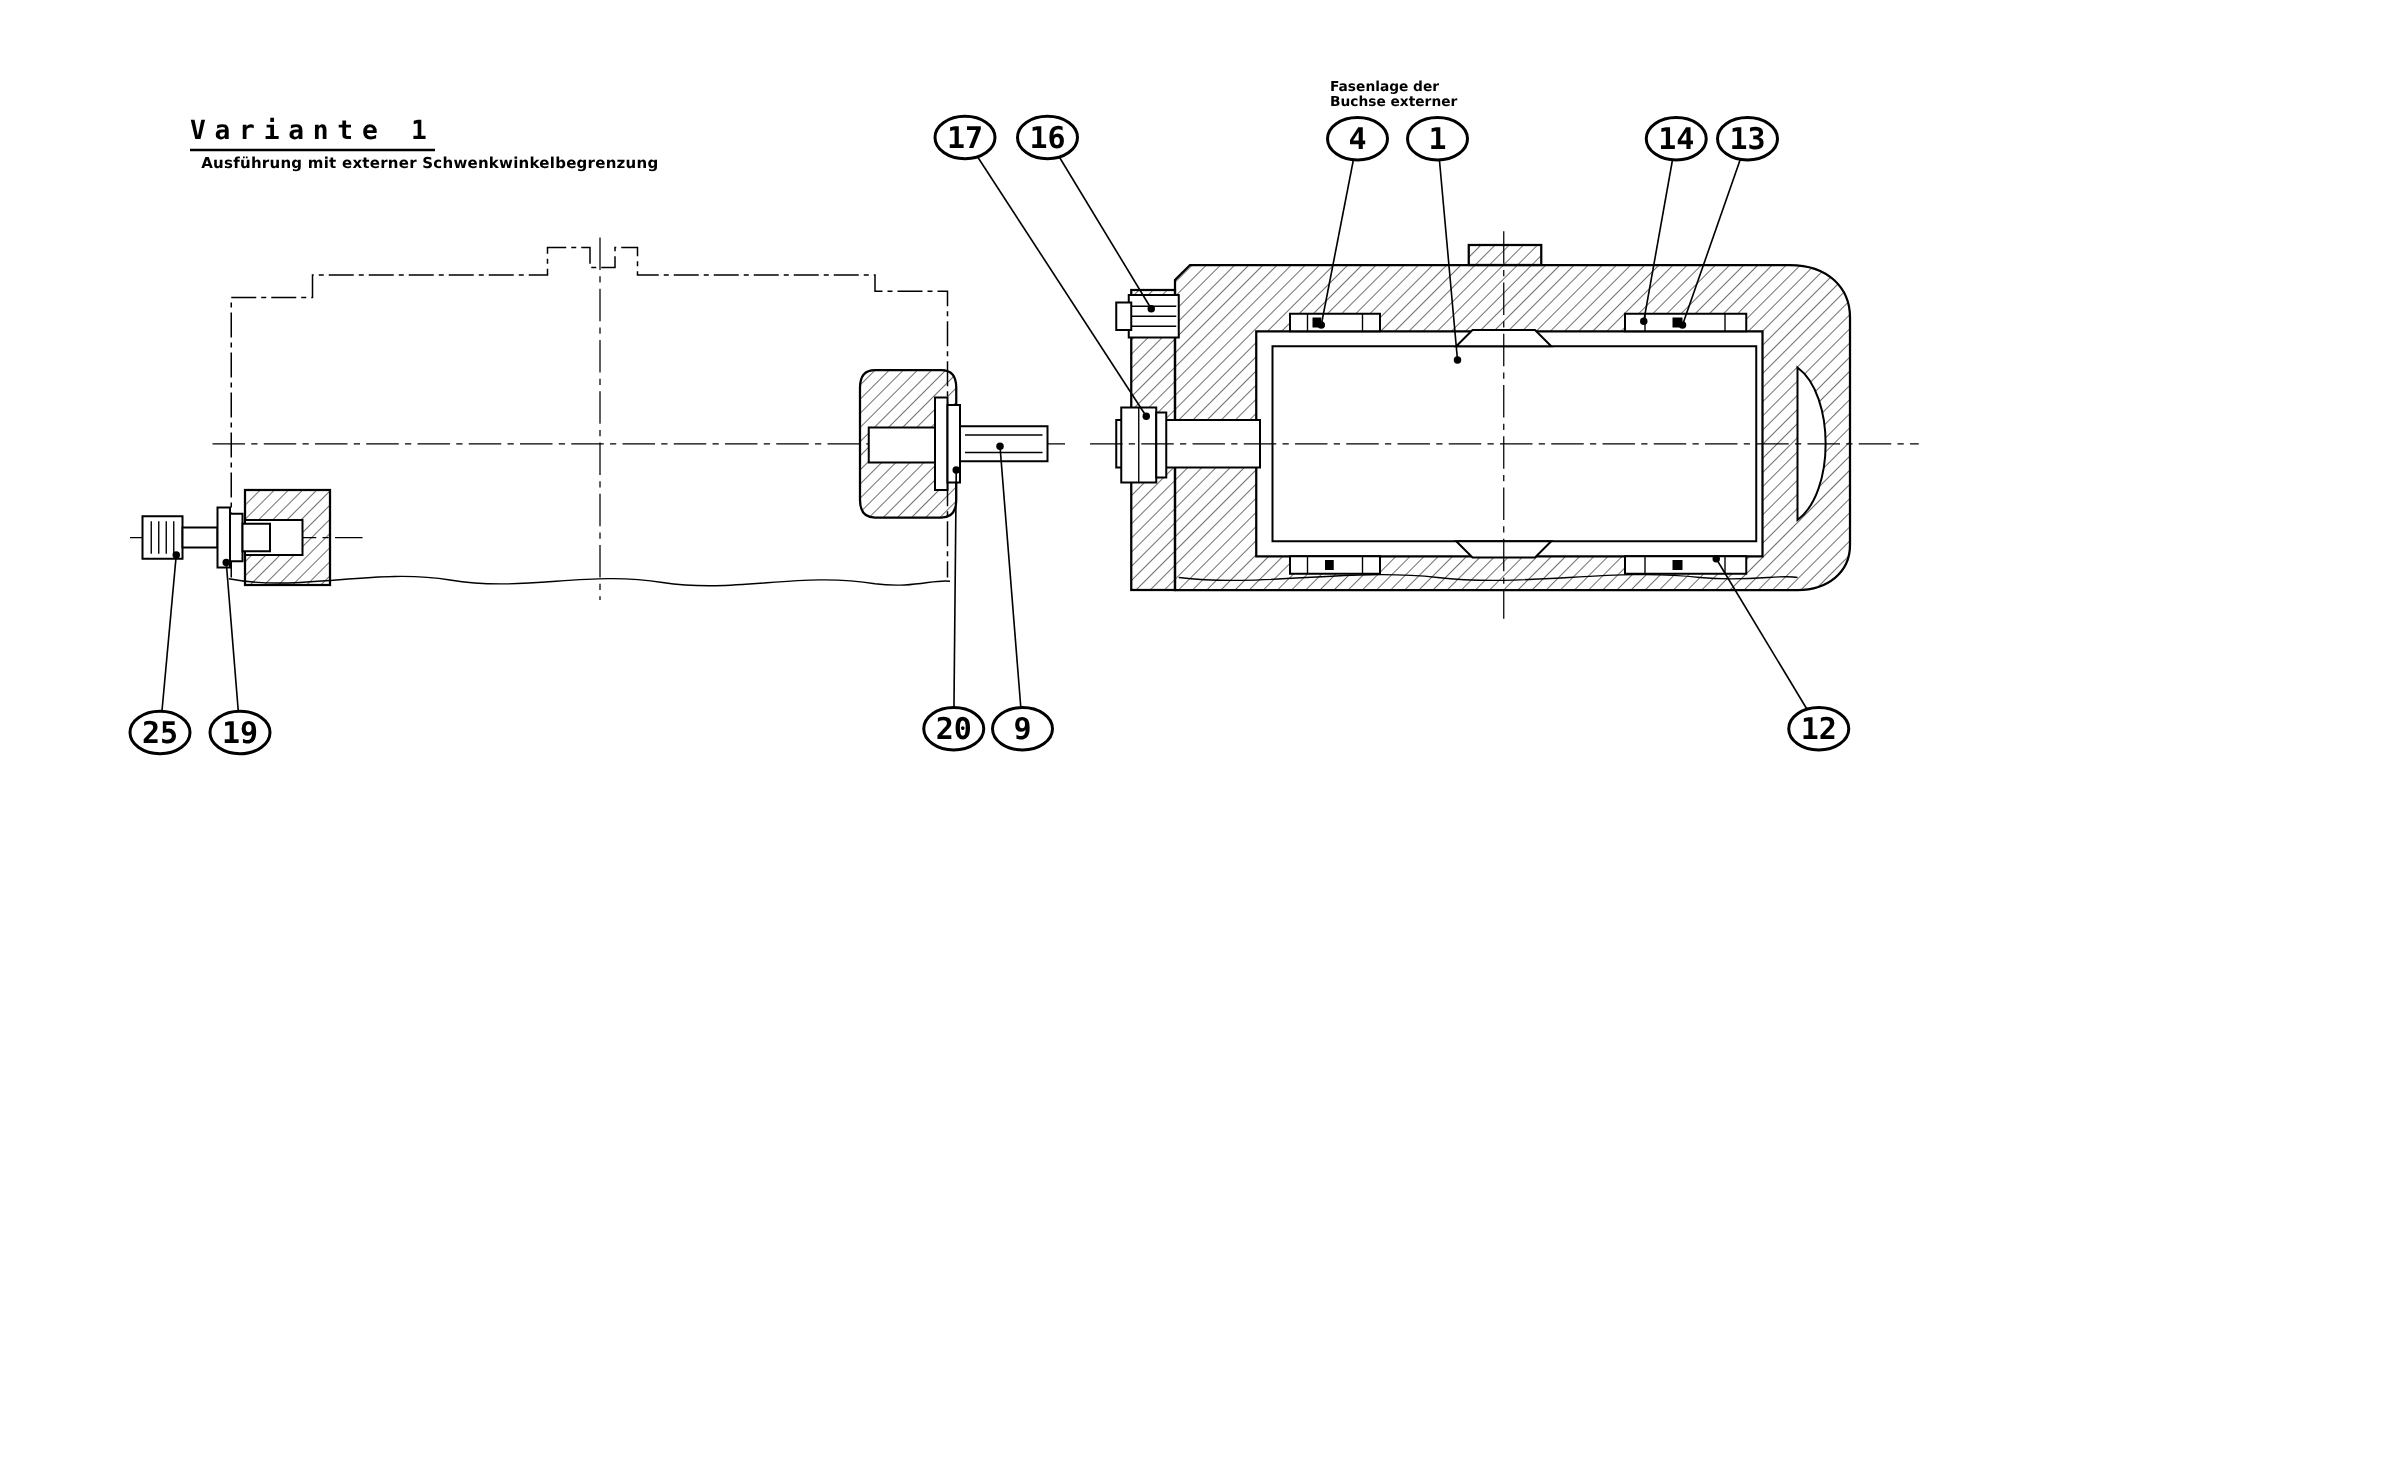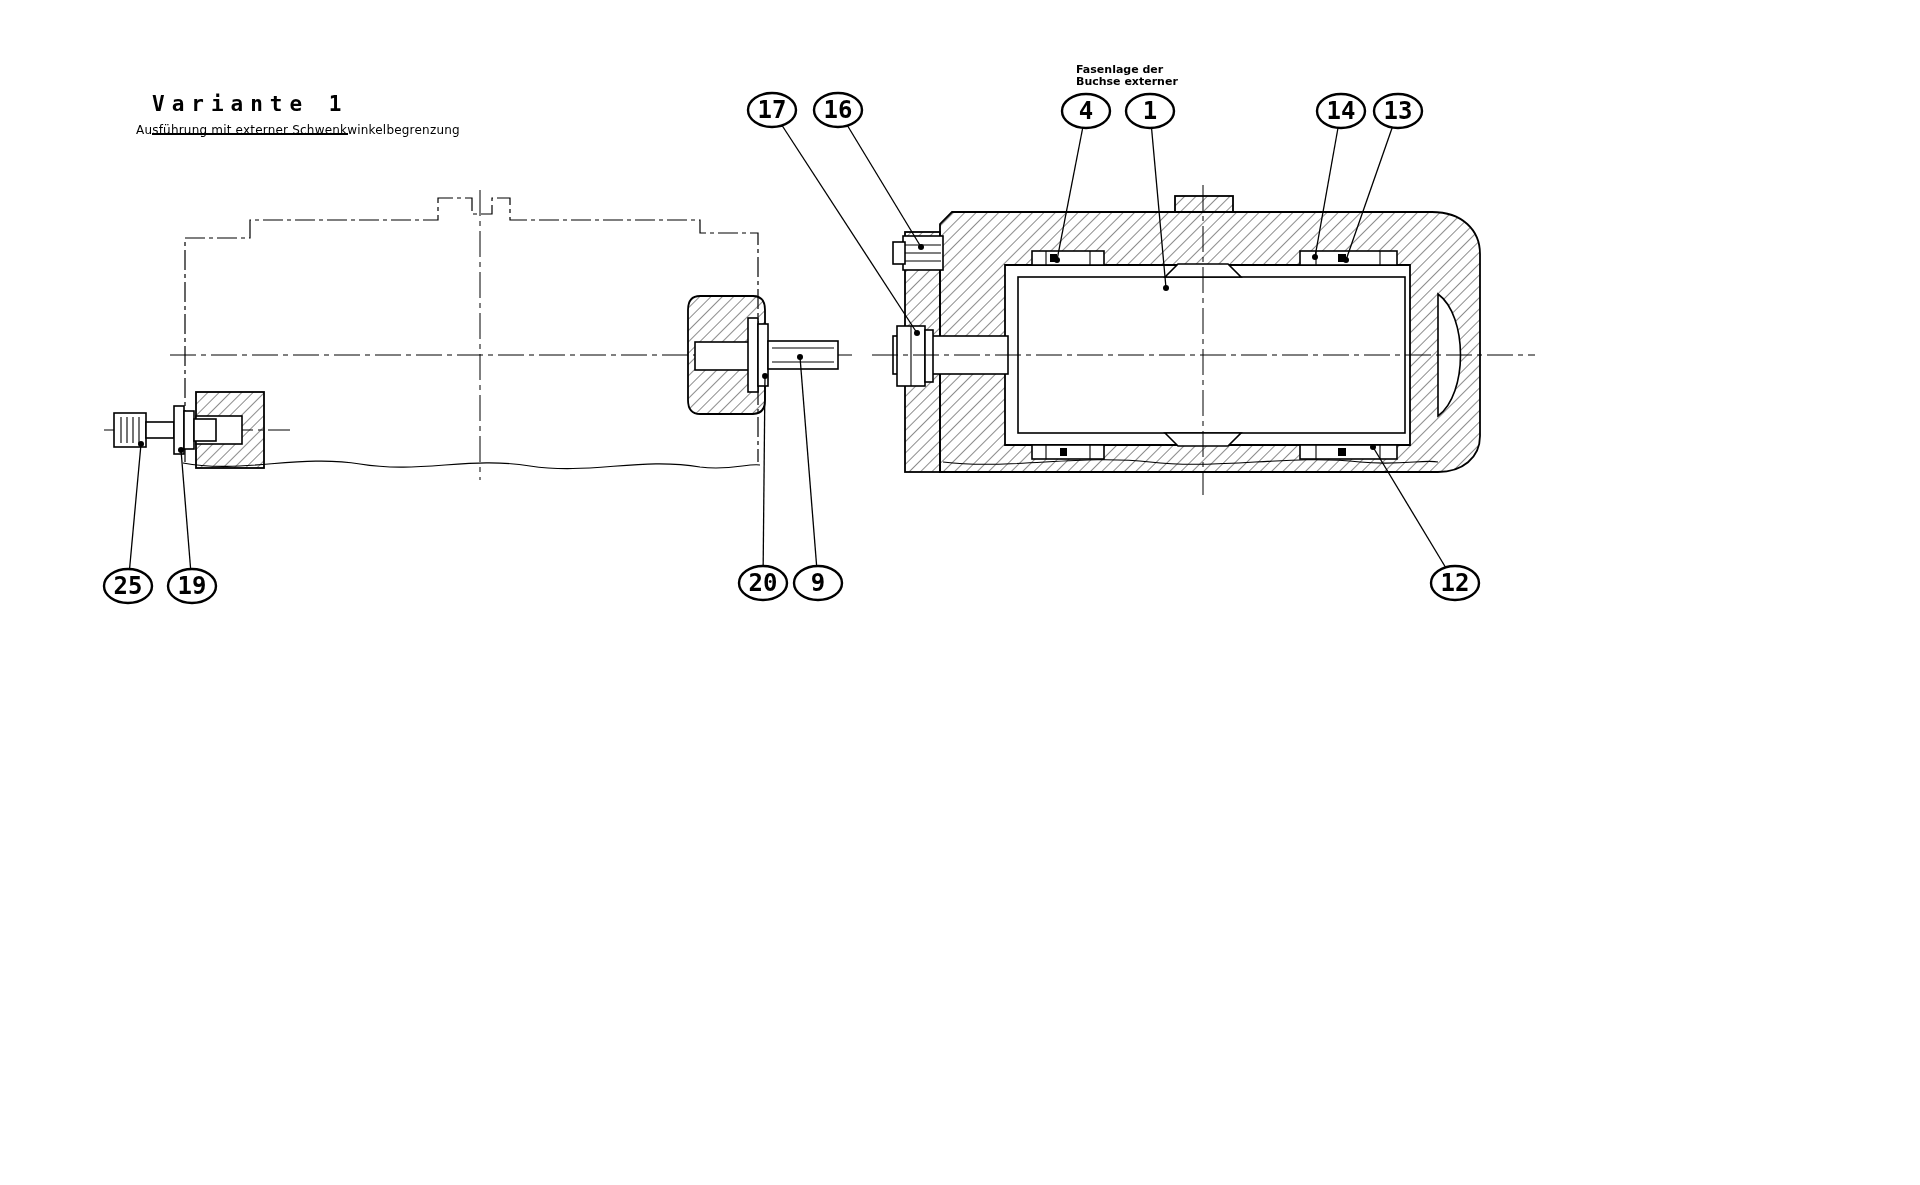--- a/index.html
+++ b/index.html
@@ -14,25 +14,25 @@
   .whitefill {fill:#fff;stroke:#000;stroke-width:1.6;}
   .blackfill {fill:#000;stroke:none;}
   .leader    {stroke:#000;stroke-width:1.3;fill:none;}
   .balloon-ellipse{fill:#fff;stroke:#000;stroke-width:2.4;}
   .balloon-text{font-family:"DejaVu Sans Mono", monospace;font-weight:700;
                 font-size:24px;text-anchor:middle;fill:#000;}
 
   .title{position:absolute;left:152px;top:92px;
          font-family:"DejaVu Sans Mono", monospace;font-weight:700;
          font-size:21px;letter-spacing:7px;border-bottom:2px solid #000;
-         padding-bottom:17px;white-space:nowrap;}
-  .subtitle{position:absolute;left:136px;top:123px;font-weight:400;
+         padding-bottom:3px;white-space:nowrap;}
+  .subtitle{position:absolute;left:161px;top:123px;font-weight:700;
             font-size:12px;letter-spacing:0.2px;white-space:nowrap;text-align:center;}
   .note{position:absolute;left:1064px;top:64px;font-weight:700;
-        font-size:11px;line-height:12px;white-space:nowrap;margin-left:12px;}
+        font-size:11px;line-height:12px;white-space:nowrap;}
 </style>
 </head>
 <body>
 
 <div id="stage">
 
   <svg width="1920" height="1185" viewBox="0 0 1920 1185">
     <defs>
       <pattern id="hatch" width="8" height="8" patternUnits="userSpaceOnUse" patternTransform="rotate(45)">
         <line x1="0" y1="0" x2="0" y2="8" stroke="#000" stroke-width="0.9"></line>

